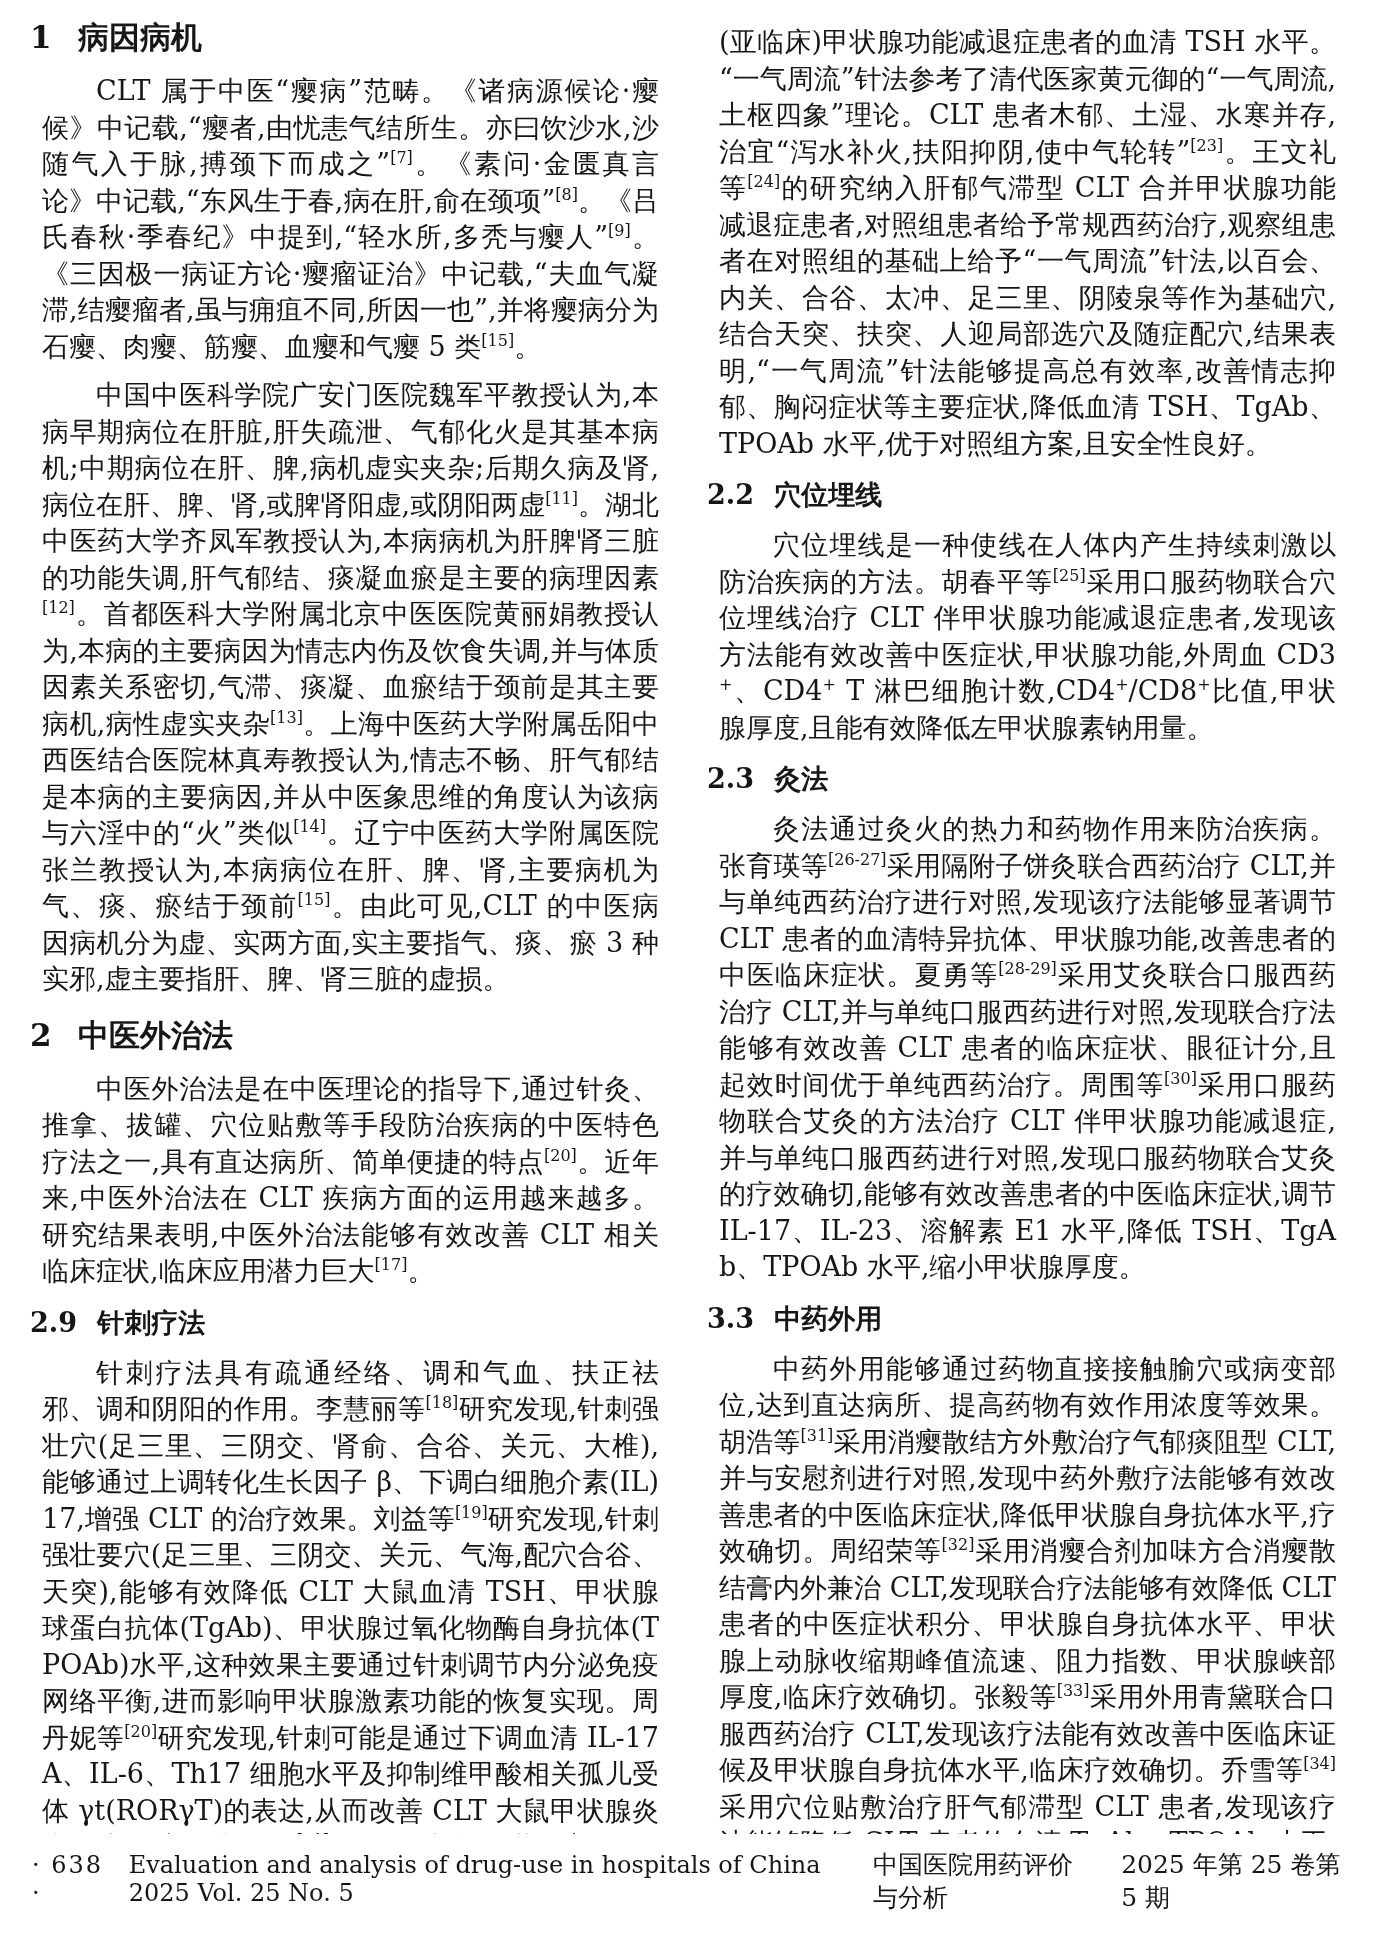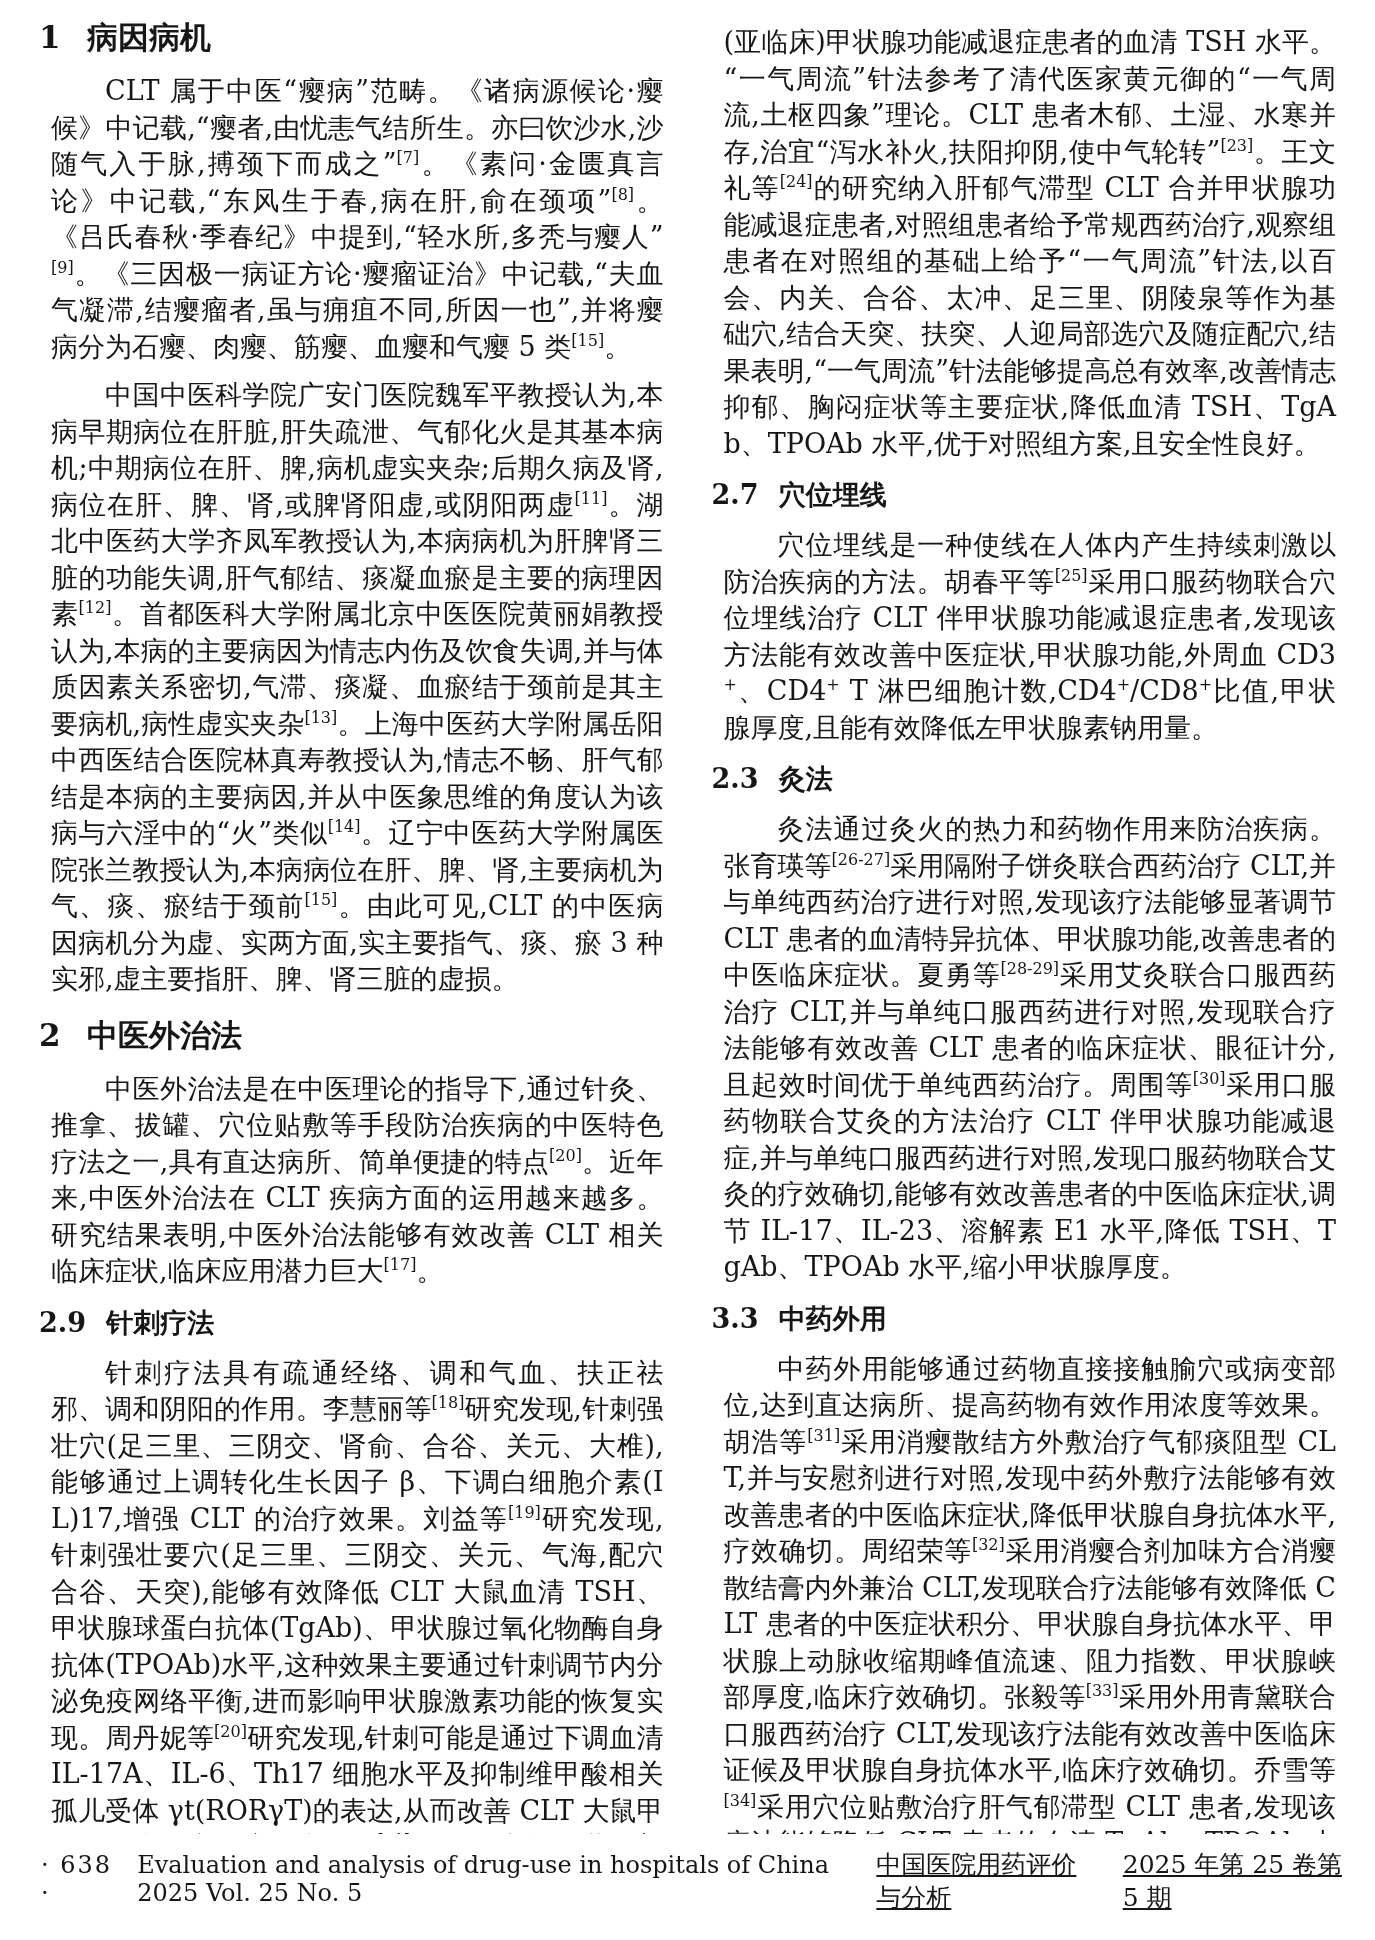--- a/index.html
+++ b/index.html
@@ -5,21 +5,21 @@
   html, body { margin: 0; padding: 0; background: #ffffff; }
   body {
     width: 1375px; height: 1940px;
     font-family: "DejaVu Serif", "Liberation Serif", serif;
     color: #161616;
     overflow: hidden;
   }
   .page {
     box-sizing: border-box;
     width: 1375px; height: 1940px;
-    padding: 12px 27px 0 39px;
+    padding: 12px 27px 0 30px;
     display: flex; flex-direction: column;
   }
   .columns {
     display: flex;
     gap: 36px;
     flex: 1 1 auto;
     overflow: hidden;
   }
   .col {
     width: 641px;
@@ -61,39 +61,39 @@
     flex: 0 0 auto;
     display: flex;
     align-items: baseline;
     justify-content: space-between;
     padding: 14px 6px 26px 2px;
     font-size: 24px;
   }
   .footer .left-group { display: flex; align-items: baseline; gap: 24px; }
   .footer .page-no { letter-spacing: 2px; }
   .footer .journal-en { font-size: 24px; }
-  .footer .right-group { display: flex; align-items: baseline; gap: 28px; font-size: 25px; text-decoration: underline; }
+  .footer .right-group { display: flex; align-items: baseline; gap: 28px; font-size: 25px; }
 </style>
 </head>
 <body>
 
 <div class="page">
   <div class="columns">
     <div class="col">
         <div class="h1"><span class="num">1</span><span class="title">病因病机</span></div>
         <p>CLT 属于中医“瘿病”范畴。《诸病源候论·瘿候》中记载,“瘿者,由忧恚气结所生。亦曰饮沙水,沙随气入于脉,搏颈下而成之”<sup class="ref">[7]</sup>。《素问·金匮真言论》中记载,“东风生于春,病在肝,俞在颈项”<sup class="ref">[8]</sup>。《吕氏春秋·季春纪》中提到,“轻水所,多秃与瘿人”<sup class="ref">[9]</sup>。《三因极一病证方论·瘿瘤证治》中记载,“夫血气凝滞,结瘿瘤者,虽与痈疽不同,所因一也”,并将瘿病分为石瘿、肉瘿、筋瘿、血瘿和气瘿 5 类<sup class="ref">[15]</sup>。</p>
         <p>中国中医科学院广安门医院魏军平教授认为,本病早期病位在肝脏,肝失疏泄、气郁化火是其基本病机;中期病位在肝、脾,病机虚实夹杂;后期久病及肾,病位在肝、脾、肾,或脾肾阳虚,或阴阳两虚<sup class="ref">[11]</sup>。湖北中医药大学齐凤军教授认为,本病病机为肝脾肾三脏的功能失调,肝气郁结、痰凝血瘀是主要的病理因素<sup class="ref">[12]</sup>。首都医科大学附属北京中医医院黄丽娟教授认为,本病的主要病因为情志内伤及饮食失调,并与体质因素关系密切,气滞、痰凝、血瘀结于颈前是其主要病机,病性虚实夹杂<sup class="ref">[13]</sup>。上海中医药大学附属岳阳中西医结合医院林真寿教授认为,情志不畅、肝气郁结是本病的主要病因,并从中医象思维的角度认为该病与六淫中的“火”类似<sup class="ref">[14]</sup>。辽宁中医药大学附属医院张兰教授认为,本病病位在肝、脾、肾,主要病机为气、痰、瘀结于颈前<sup class="ref">[15]</sup>。由此可见,CLT 的中医病因病机分为虚、实两方面,实主要指气、痰、瘀 3 种实邪,虚主要指肝、脾、肾三脏的虚损。</p>
         <div class="h1"><span class="num">2</span><span class="title">中医外治法</span></div>
         <p>中医外治法是在中医理论的指导下,通过针灸、推拿、拔罐、穴位贴敷等手段防治疾病的中医特色疗法之一,具有直达病所、简单便捷的特点<sup class="ref">[20]</sup>。近年来,中医外治法在 CLT 疾病方面的运用越来越多。研究结果表明,中医外治法能够有效改善 CLT 相关临床症状,临床应用潜力巨大<sup class="ref">[17]</sup>。</p>
         <div class="h2"><span class="num">2.9</span><span class="title">针刺疗法</span></div>
         <p>针刺疗法具有疏通经络、调和气血、扶正祛邪、调和阴阳的作用。李慧丽等<sup class="ref">[18]</sup>研究发现,针刺强壮穴(足三里、三阴交、肾俞、合谷、关元、大椎),能够通过上调转化生长因子 β、下调白细胞介素(IL)17,增强 CLT 的治疗效果。刘益等<sup class="ref">[19]</sup>研究发现,针刺强壮要穴(足三里、三阴交、关元、气海,配穴合谷、天突),能够有效降低 CLT 大鼠血清 TSH、甲状腺球蛋白抗体(TgAb)、甲状腺过氧化物酶自身抗体(TPOAb)水平,这种效果主要通过针刺调节内分泌免疫网络平衡,进而影响甲状腺激素功能的恢复实现。周丹妮等<sup class="ref">[20]</sup>研究发现,针刺可能是通过下调血清 IL-17A、IL-6、Th17 细胞水平及抑制维甲酸相关孤儿受体 γt(RORγT)的表达,从而改善 CLT 大鼠甲状腺炎症浸润程度。李翠等<sup class="ref">[21]</sup>发现,针刺能显著改善 CLT 模型大鼠的肝脏氧化应激损伤,且治疗效果优于西药。由此可见,针刺疗法治疗 CLT 具有一定的理论基础。曾炜美等<sup class="ref">[22]</sup>采用针刺手足阳明经穴结合辨证取穴的方法治疗 CLT 患者,并予以平补平泻手法,发现针刺手足阳明经穴能够缓解 CLT 患者的视觉模拟评分法评分、中医证候积分,降低血清 TPOAb 水平及伴</p>
       </div>
     <div class="col">
         <p class="noindent">(亚临床)甲状腺功能减退症患者的血清 TSH 水平。“一气周流”针法参考了清代医家黄元御的“一气周流,土枢四象”理论。CLT 患者木郁、土湿、水寒并存,治宜“泻水补火,扶阳抑阴,使中气轮转”<sup class="ref">[23]</sup>。王文礼等<sup class="ref">[24]</sup>的研究纳入肝郁气滞型 CLT 合并甲状腺功能减退症患者,对照组患者给予常规西药治疗,观察组患者在对照组的基础上给予“一气周流”针法,以百会、内关、合谷、太冲、足三里、阴陵泉等作为基础穴,结合天突、扶突、人迎局部选穴及随症配穴,结果表明,“一气周流”针法能够提高总有效率,改善情志抑郁、胸闷症状等主要症状,降低血清 TSH、TgAb、TPOAb 水平,优于对照组方案,且安全性良好。</p>
-        <div class="h2"><span class="num">2.7</span><span class="title">穴位埋线</span></div>
+        <div class="h2"><span class="num">2.2</span><span class="title">穴位埋线</span></div>
         <p>穴位埋线是一种使线在人体内产生持续刺激以防治疾病的方法。胡春平等<sup class="ref">[25]</sup>采用口服药物联合穴位埋线治疗 CLT 伴甲状腺功能减退症患者,发现该方法能有效改善中医症状,甲状腺功能,外周血 CD3<sup class="ref">+</sup>、CD4<sup class="ref">+</sup> T 淋巴细胞计数,CD4<sup class="ref">+</sup>/CD8<sup class="ref">+</sup>比值,甲状腺厚度,且能有效降低左甲状腺素钠用量。</p>
         <div class="h2"><span class="num">2.3</span><span class="title">灸法</span></div>
         <p>灸法通过灸火的热力和药物作用来防治疾病。张育瑛等<sup class="ref">[26-27]</sup>采用隔附子饼灸联合西药治疗 CLT,并与单纯西药治疗进行对照,发现该疗法能够显著调节 CLT 患者的血清特异抗体、甲状腺功能,改善患者的中医临床症状。夏勇等<sup class="ref">[28-29]</sup>采用艾灸联合口服西药治疗 CLT,并与单纯口服西药进行对照,发现联合疗法能够有效改善 CLT 患者的临床症状、眼征计分,且起效时间优于单纯西药治疗。周围等<sup class="ref">[30]</sup>采用口服药物联合艾灸的方法治疗 CLT 伴甲状腺功能减退症,并与单纯口服西药进行对照,发现口服药物联合艾灸的疗效确切,能够有效改善患者的中医临床症状,调节 IL-17、IL-23、溶解素 E1 水平,降低 TSH、TgAb、TPOAb 水平,缩小甲状腺厚度。</p>
         <div class="h2"><span class="num">3.3</span><span class="title">中药外用</span></div>
         <p>中药外用能够通过药物直接接触腧穴或病变部位,达到直达病所、提高药物有效作用浓度等效果。胡浩等<sup class="ref">[31]</sup>采用消瘿散结方外敷治疗气郁痰阻型 CLT,并与安慰剂进行对照,发现中药外敷疗法能够有效改善患者的中医临床症状,降低甲状腺自身抗体水平,疗效确切。周绍荣等<sup class="ref">[32]</sup>采用消瘿合剂加味方合消瘿散结膏内外兼治 CLT,发现联合疗法能够有效降低 CLT 患者的中医症状积分、甲状腺自身抗体水平、甲状腺上动脉收缩期峰值流速、阻力指数、甲状腺峡部厚度,临床疗效确切。张毅等<sup class="ref">[33]</sup>采用外用青黛联合口服西药治疗 CLT,发现该疗法能有效改善中医临床证候及甲状腺自身抗体水平,临床疗效确切。乔雪等<sup class="ref">[34]</sup>采用穴位贴敷治疗肝气郁滞型 CLT 患者,发现该疗法能够降低 CLT 患者的血清 TgAb、TPOAb 水平,缓解甲状腺肿大程度,改善中医症状、焦虑情绪,提高生活质量,临床使用安全性良好。</p>
       </div>
   </div>
   <div class="footer">
     <div class="left-group">
       <span class="page-no">· 638 ·</span>

